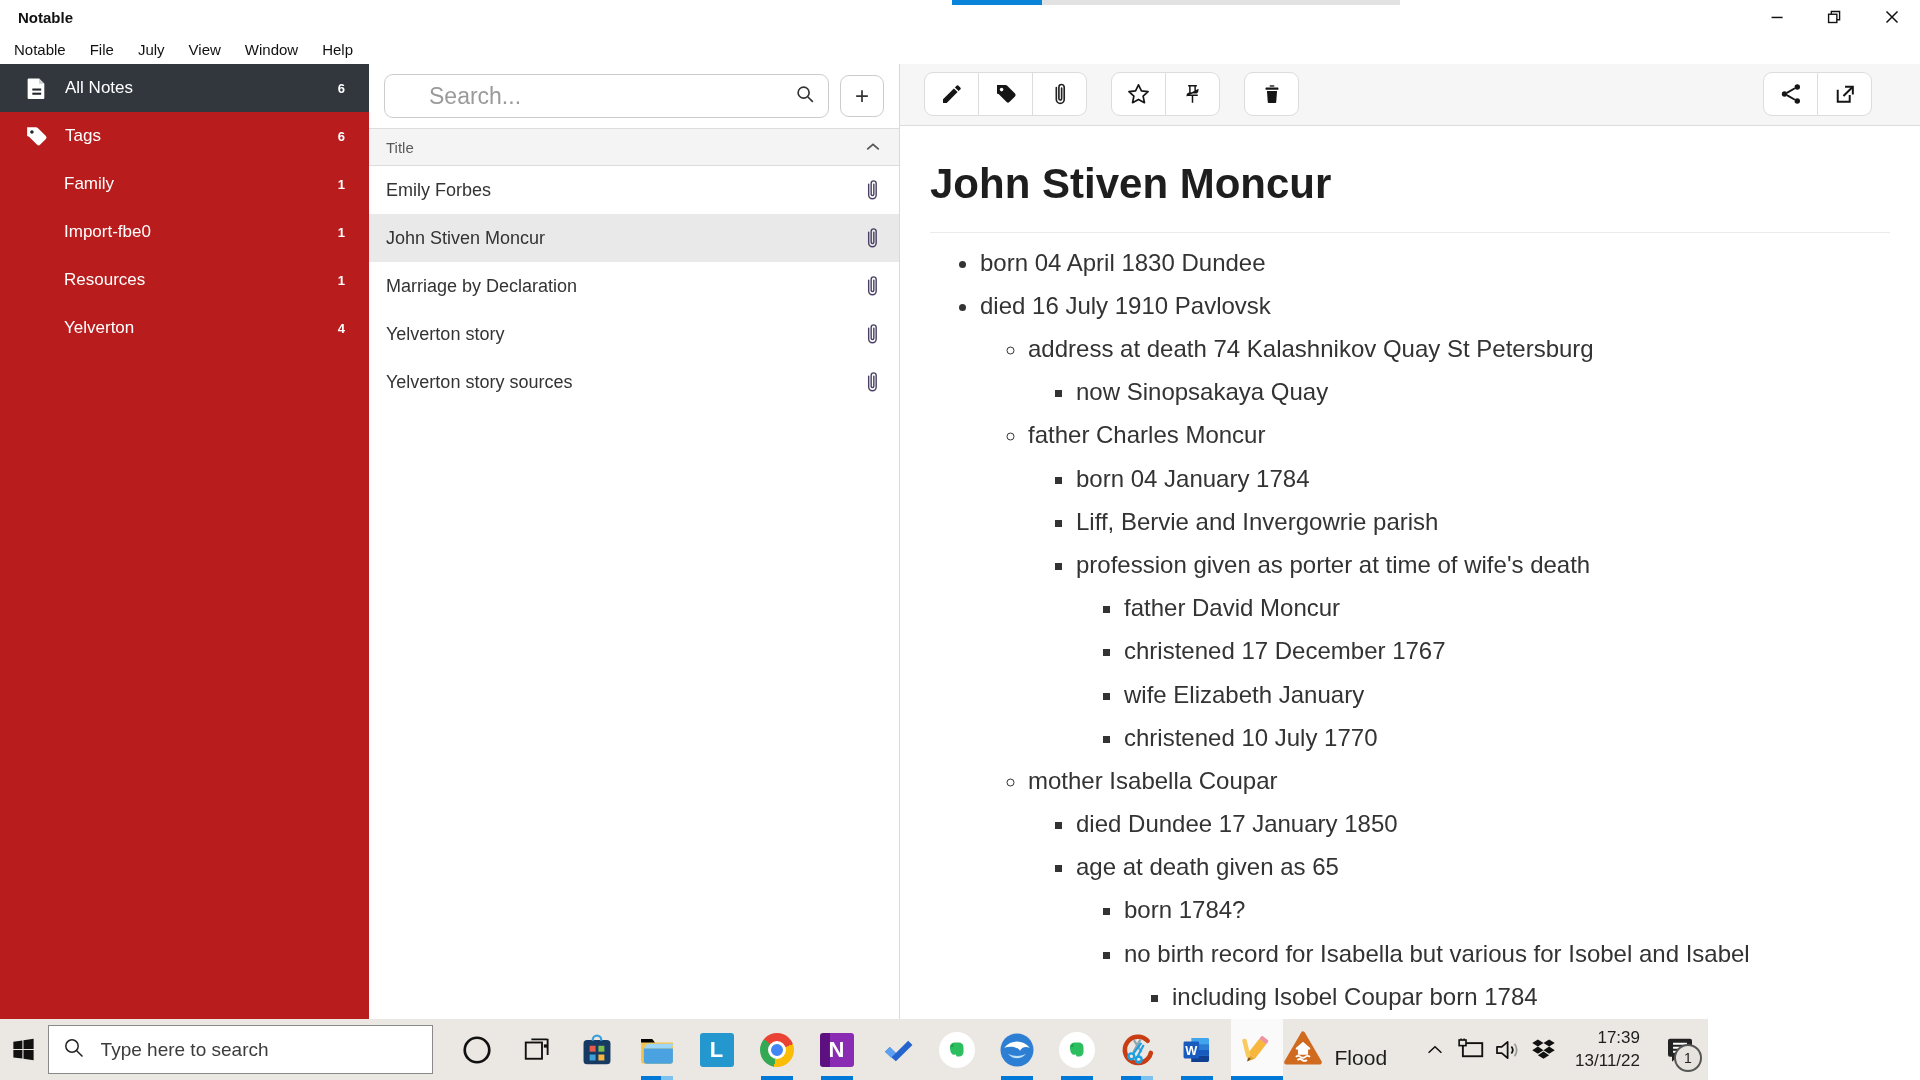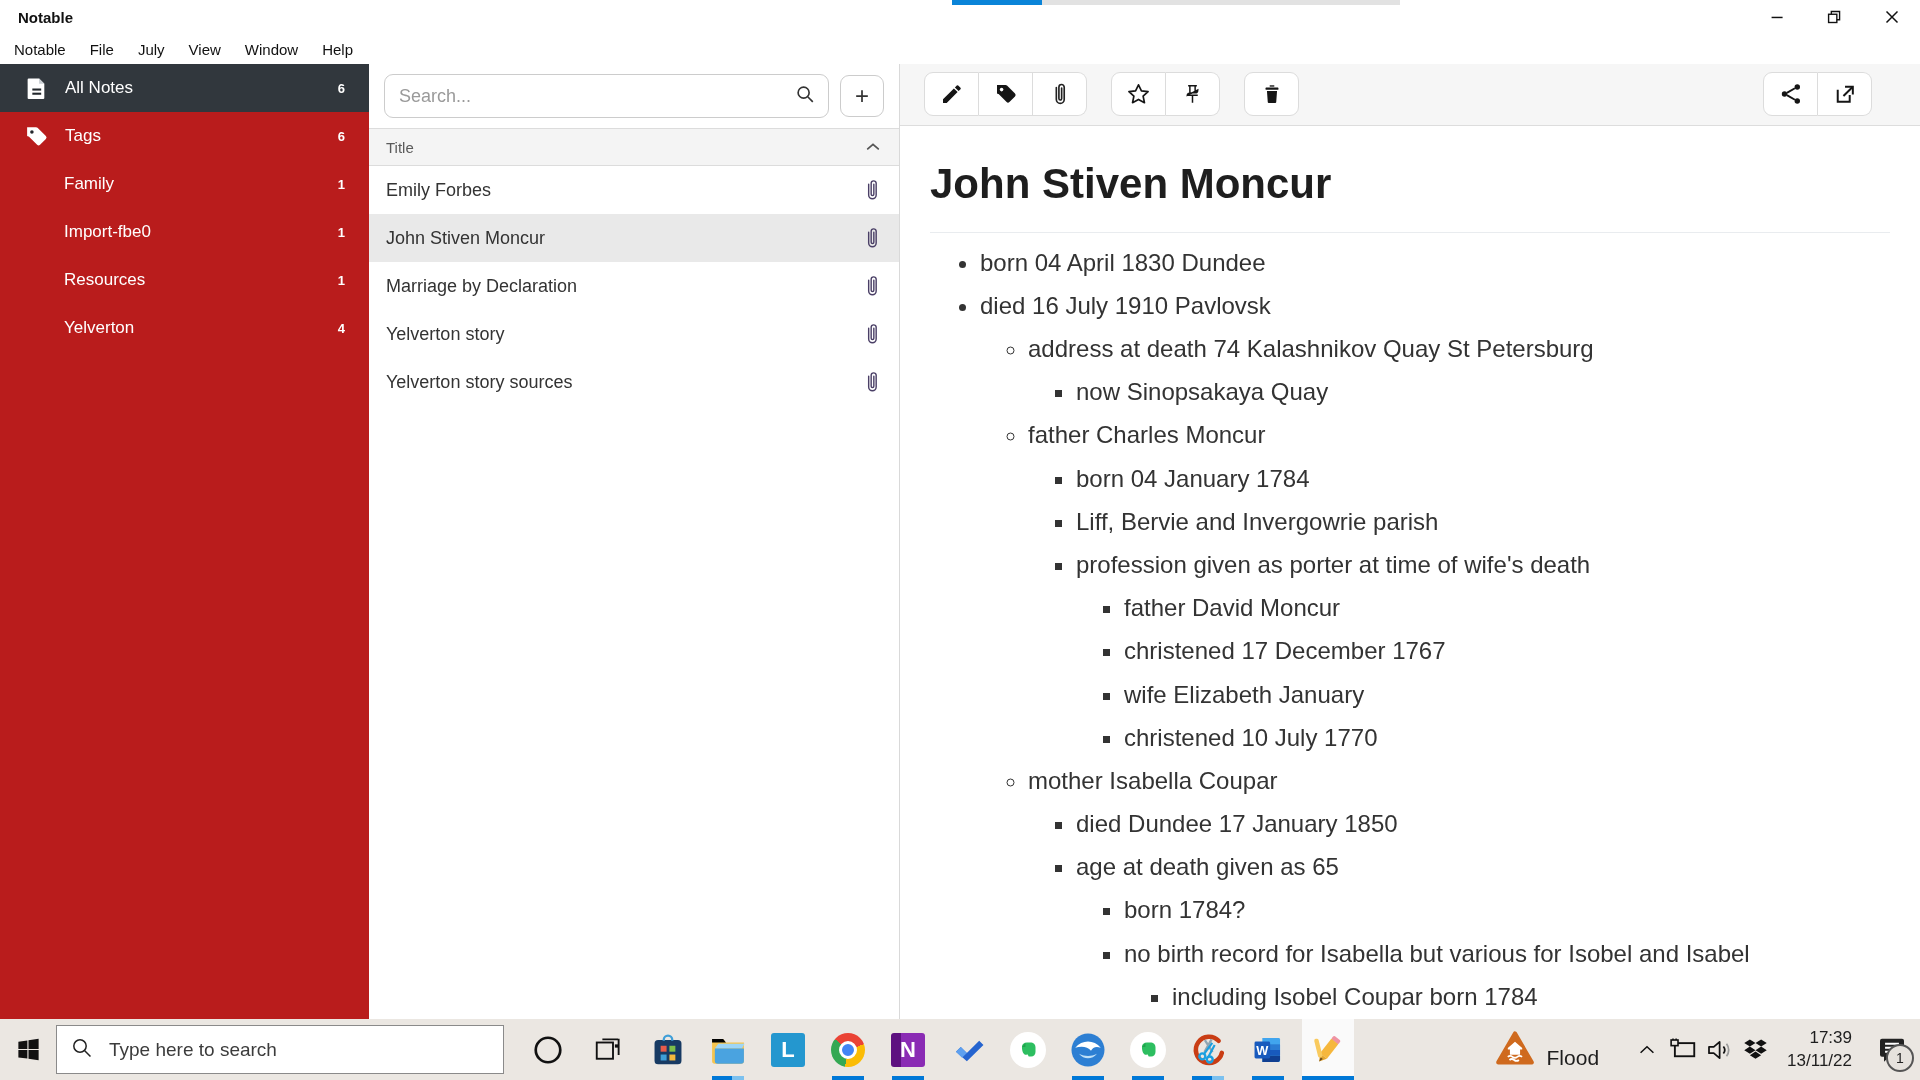--- a/index.html
+++ b/index.html
@@ -25,21 +25,21 @@
   .sidebar{width:369px;background:#b91c1c;flex-shrink:0;}
   .side-item{height:48px;display:flex;align-items:center;padding:0 24px;color:#fff;font-size:17px;}
   .side-item.active{background:#31373d;}
   .side-item .sicon{margin-right:16px;display:flex;}
   .side-item.child{padding-left:64px;}
   .side-item .count{margin-left:auto;font-size:13px;font-weight:bold;}
 
   .listpane{width:530px;background:#fff;border-right:1px solid #d9d9d9;flex-shrink:0;display:flex;flex-direction:column;}
   .search-row{height:64px;display:flex;align-items:center;padding:0 15px;gap:11px;}
   .search-box{flex:1;height:42px;border:1px solid #ccc;border-radius:9px;display:flex;align-items:center;padding:0 12px;background:#fff;}
-  .search-box input{border:0;outline:0;flex:1;font-size:18px;font-family:inherit;color:#333;background:transparent;}
+  .search-box input{border:0;outline:0;flex:1;font-size:23px;font-family:inherit;color:#333;background:transparent;margin-left:30px;}
   .search-box input::placeholder{color:#9a9a9a;}
   .add-btn{width:44px;height:42px;border:1px solid #ccc;border-radius:9px;background:#fff;font-size:24px;color:#333;
            display:flex;align-items:center;justify-content:center;cursor:pointer;font-weight:400;line-height:1;}
   .list-header{height:36px;background:#f4f4f4;border-top:1px solid #dcdcdc;border-bottom:1px solid #dcdcdc;
                display:flex;align-items:center;padding:0 17px;color:#5a5a5a;font-size:15px;}
   .list-header .chev{margin-left:auto;display:flex;}
   .note-row{height:48px;display:flex;align-items:center;padding:0 17px;font-size:18px;color:#333;}
   .note-row.selected{background:#e9e9e9;}
   .note-row .clip{margin-left:auto;display:flex;}
 
@@ -56,21 +56,21 @@
   .note-title{font-size:42px;font-weight:bold;color:#1e1e1e;margin:14px 0 0 0;padding-bottom:24px;border-bottom:1px solid #e9ecef;}
   .outline{margin-top:14px;}
   .outline ul{margin:0;padding-left:48px;}
   .outline > ul{padding-left:50px;}
   .outline li{font-size:24px;color:#333;margin:12px 0;line-height:1.3;}
   ul.l1{list-style-type:disc;}
   ul.l2{list-style-type:circle;}
   ul.l3{list-style-type:square;}
 
   
-  .taskbar{position:absolute;left:0;bottom:0;width:1920px;height:61px;background:#ebe7e2;
+  .taskbar{position:absolute;left:0;bottom:0;width:1708px;height:61px;background:#ebe7e2;
            display:flex;align-items:center;}
   .tb-start{width:56px;height:100%;display:flex;align-items:center;justify-content:center;cursor:pointer;}
   .tb-search{width:420px;height:47px;background:#fff;border:1px solid #8a8a8a;display:flex;align-items:center;
              padding:0 13px;gap:13px;}
   .tb-search input{border:0;outline:0;flex:1;font-size:19px;color:#333;font-family:inherit;}
   .tb-search input::placeholder{color:#3c3c3c;}
   .tb-slot{width:52px;height:61px;display:flex;align-items:center;justify-content:center;position:relative;cursor:pointer;flex-shrink:0;}
   .tb-slot.active{background:#fafafa;}
   .runbar{position:absolute;bottom:0;left:10px;right:10px;height:4px;display:flex;}
   .runbar .p1{flex:1;background:#0078d7;}

